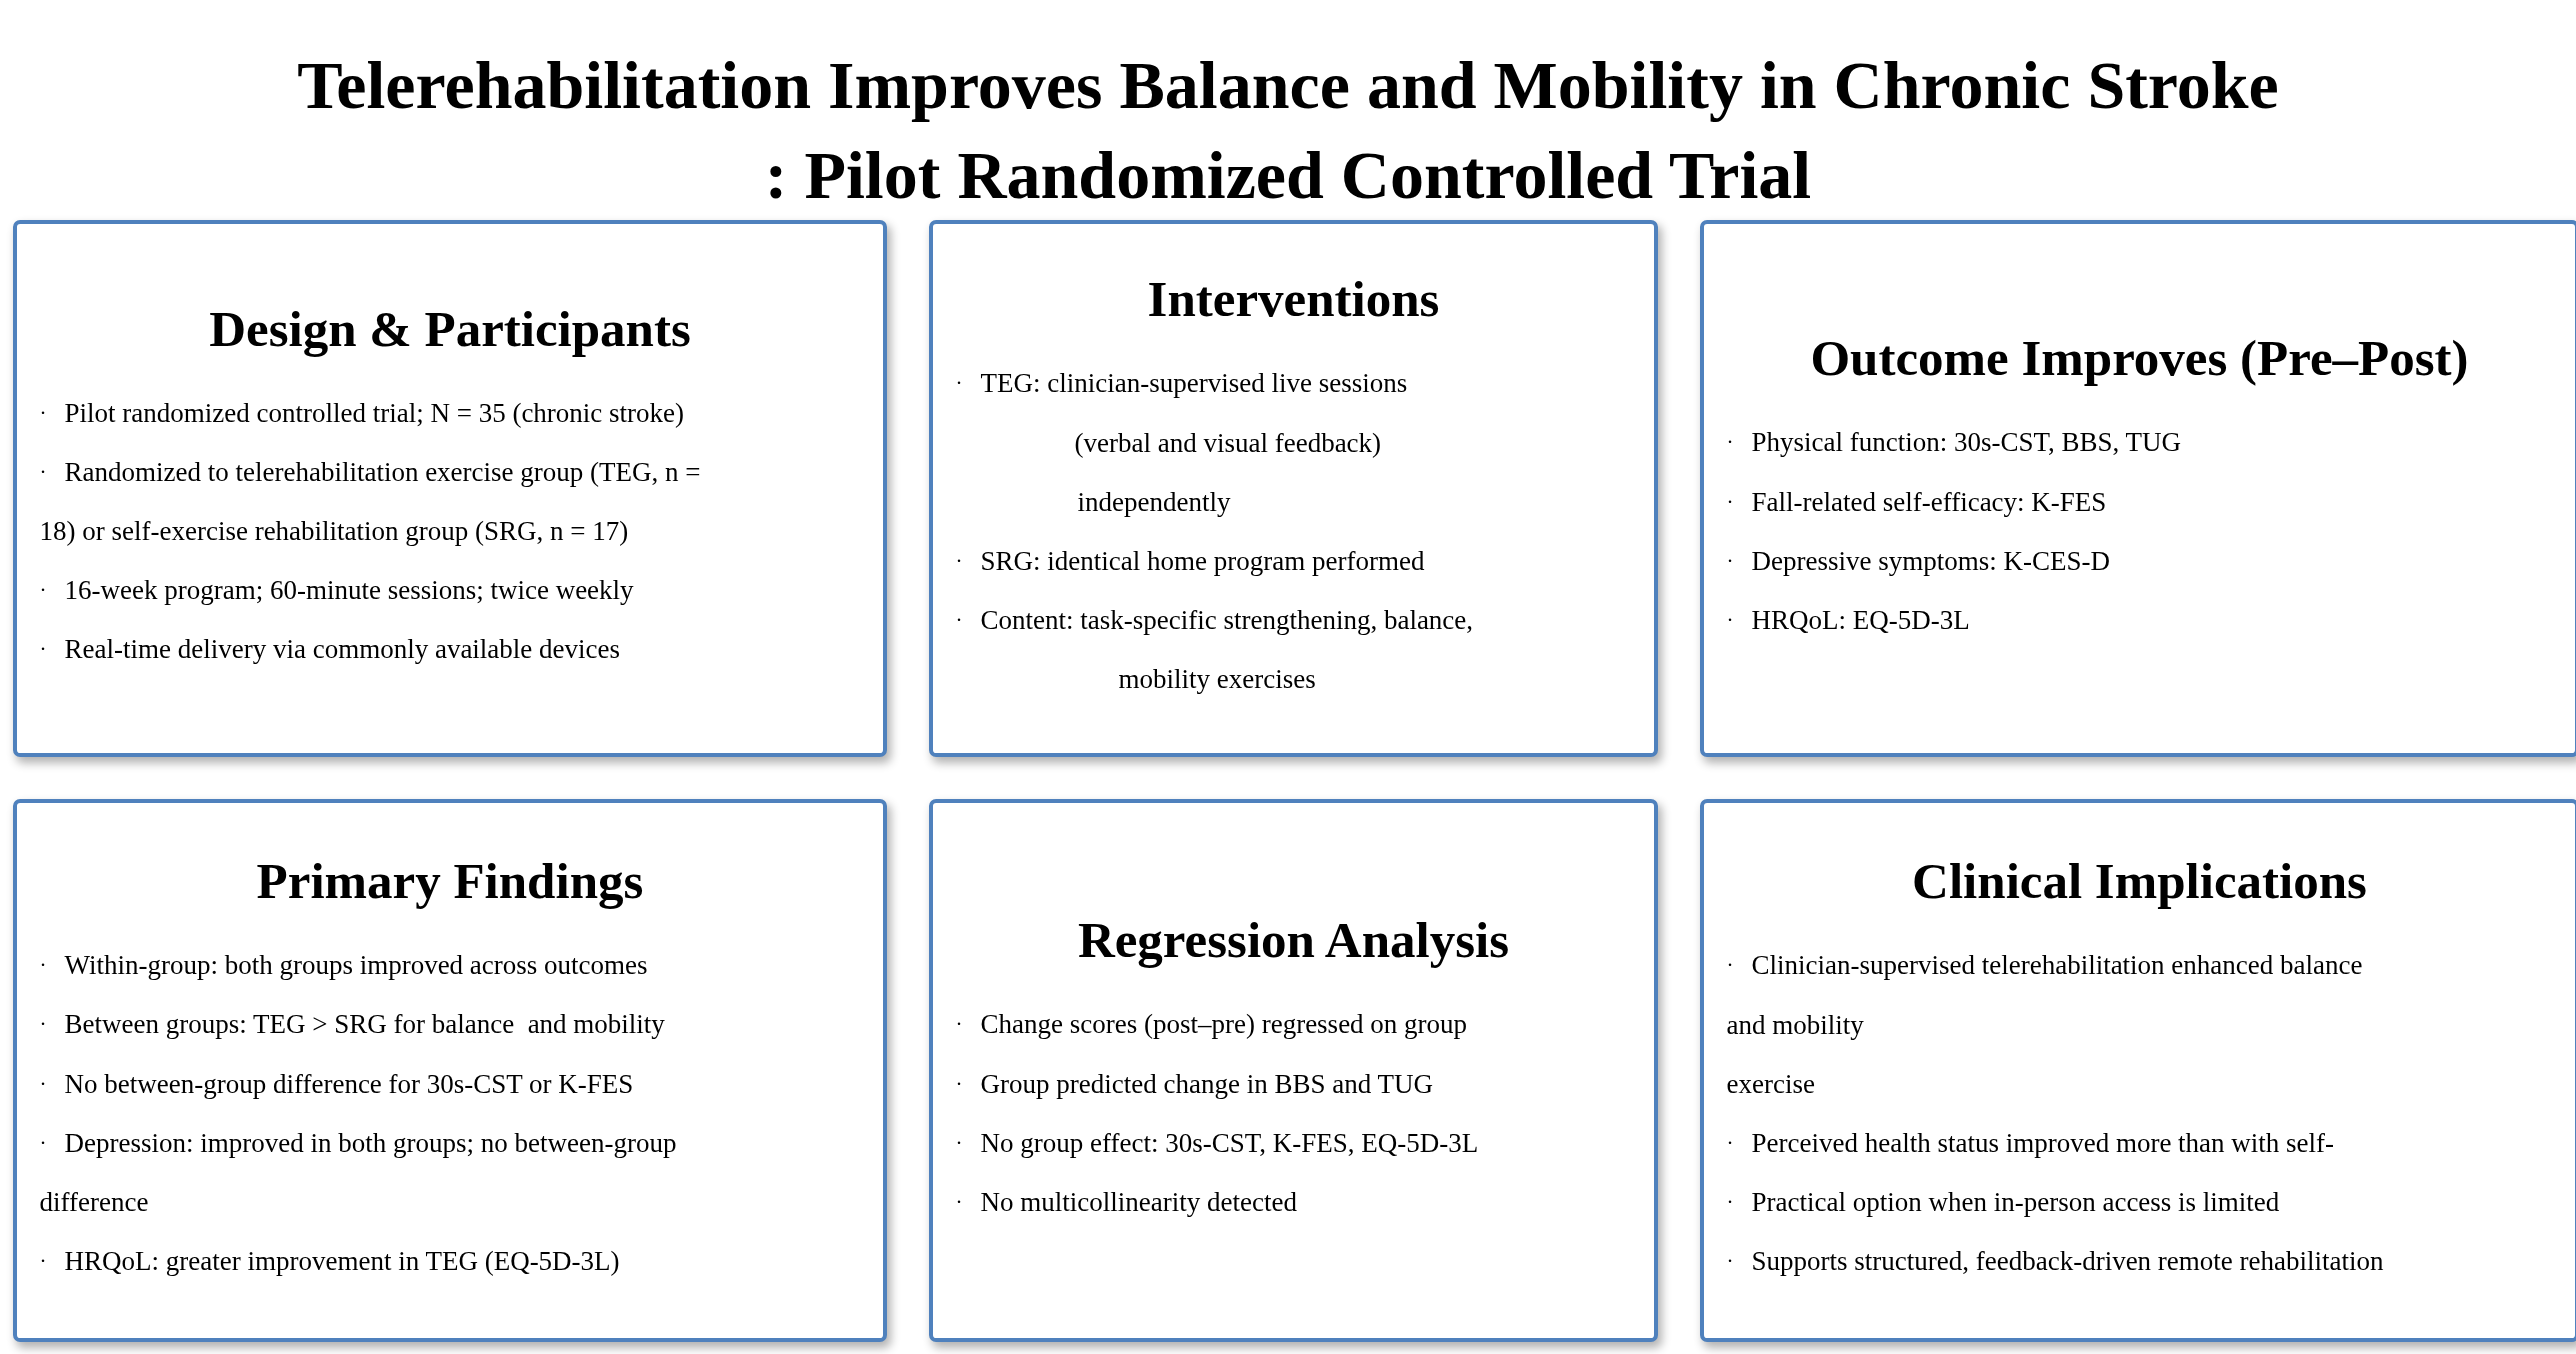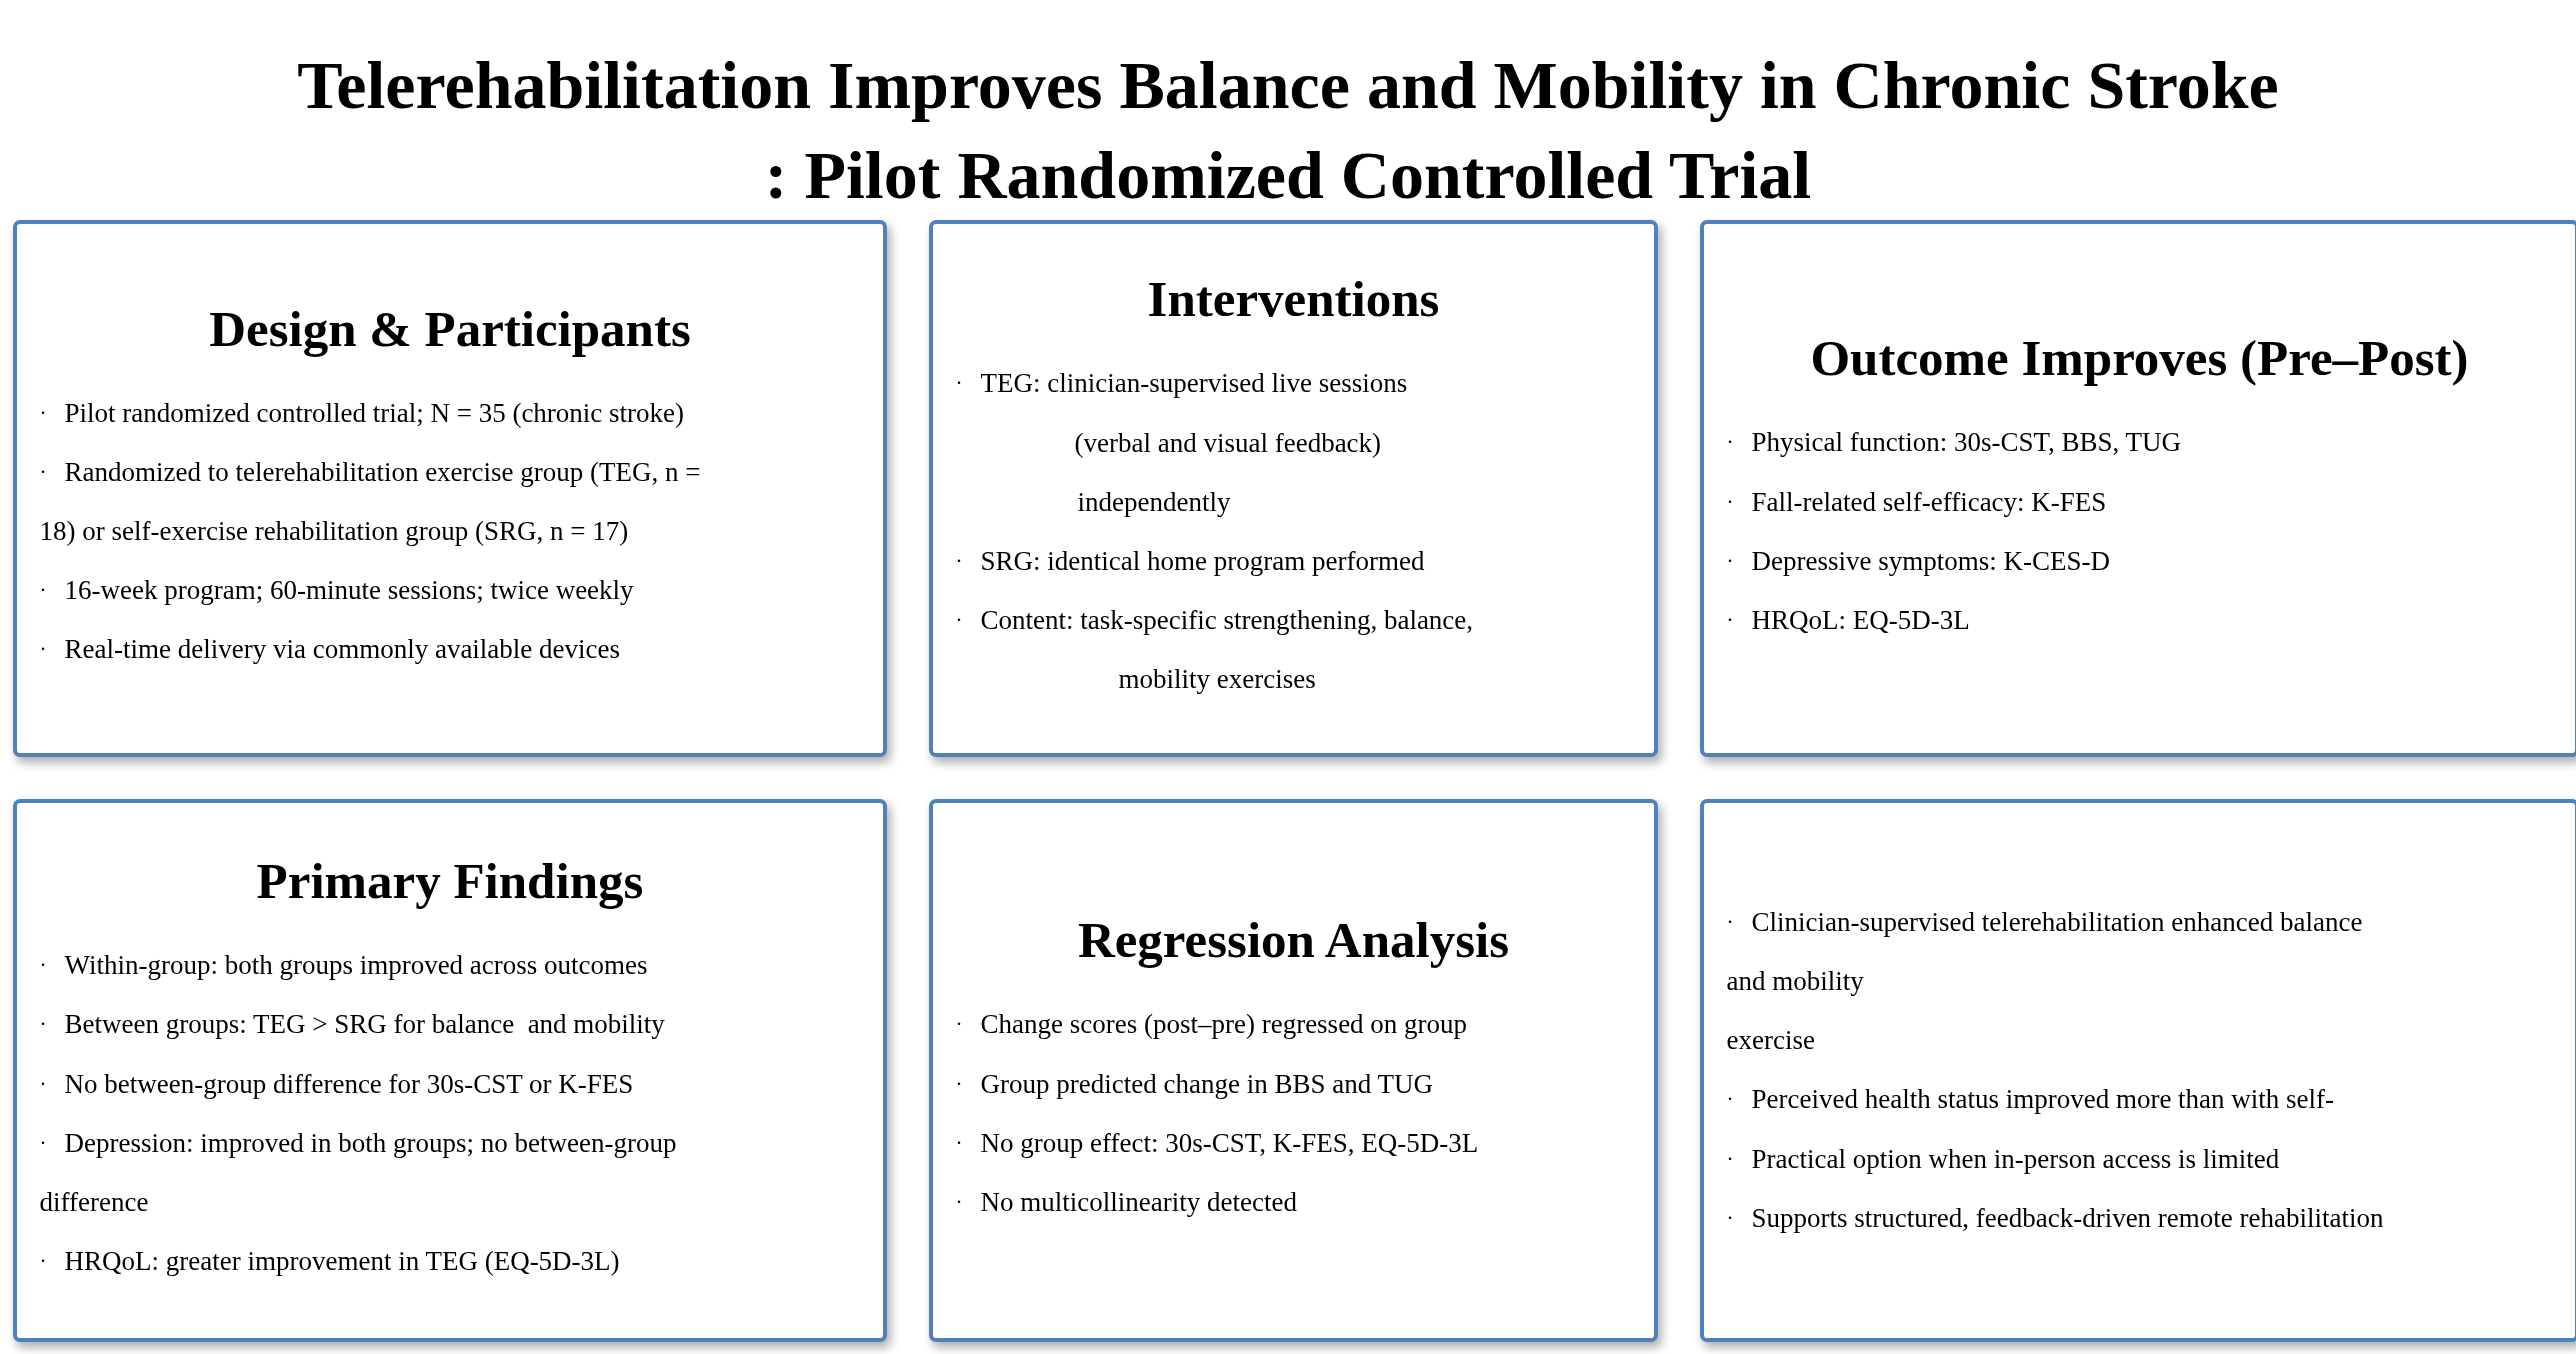--- a/index.html
+++ b/index.html
@@ -106,20 +106,21 @@
 
     <section class="box">
       <h2 class="box-title">Regression Analysis</h2>
       <div class="line"><span class="bullet">·</span><span>Change scores (post–pre) regressed on group</span></div>
       <div class="line"><span class="bullet">·</span><span>Group predicted change in BBS and TUG</span></div>
       <div class="line"><span class="bullet">·</span><span>No group effect: 30s-CST, K-FES, EQ-5D-3L</span></div>
       <div class="line"><span class="bullet">·</span><span>No multicollinearity detected</span></div>
     </section>
 
     <section class="box">
+      <h2 class="box-title">Clinical Implications</h2>
       <div class="line"><span class="bullet">·</span><span>Clinician-supervised telerehabilitation enhanced balance</span></div>
       <div class="line"><span>and mobility</span></div>
       <div class="line"><span>exercise</span></div>
       <div class="line"><span class="bullet">·</span><span>Perceived health status improved more than with self-</span></div>
       <div class="line"><span class="bullet">·</span><span>Practical option when in-person access is limited</span></div>
       <div class="line"><span class="bullet">·</span><span>Supports structured, feedback-driven remote rehabilitation</span></div>
     </section>
 
   </main>
 </div>

